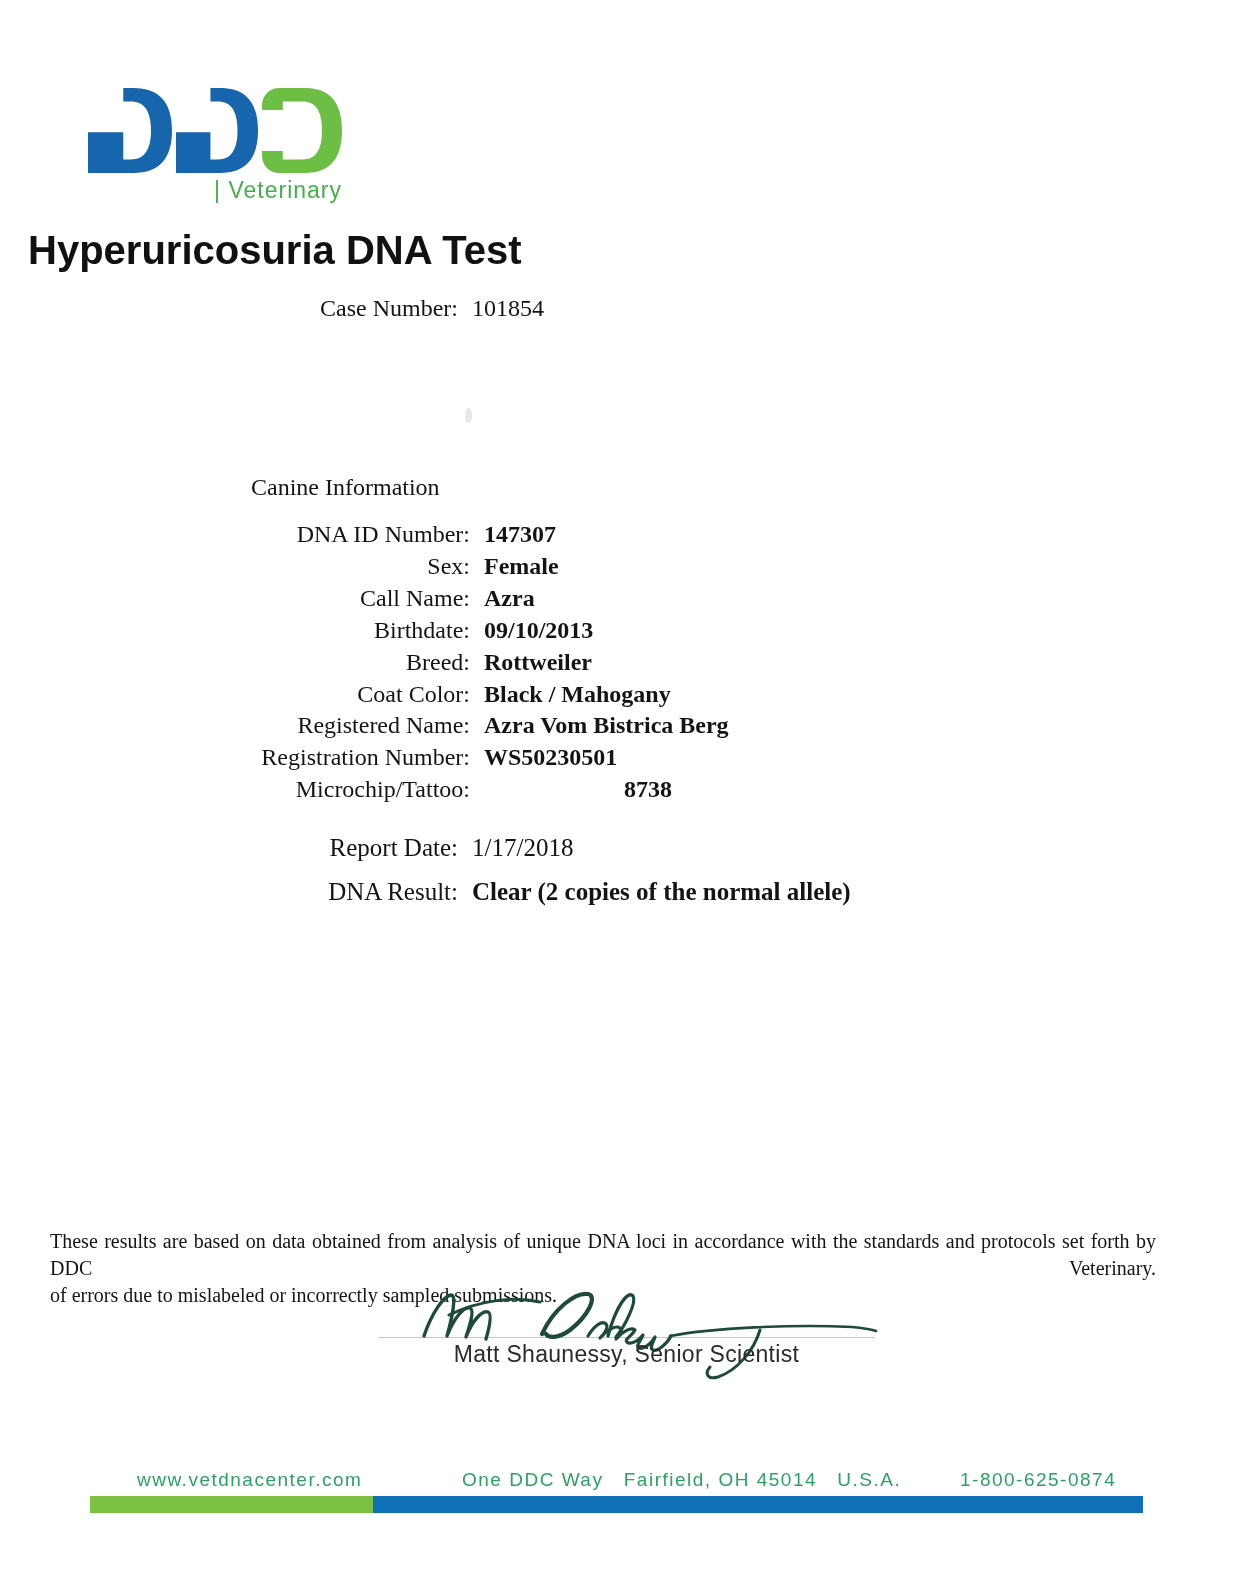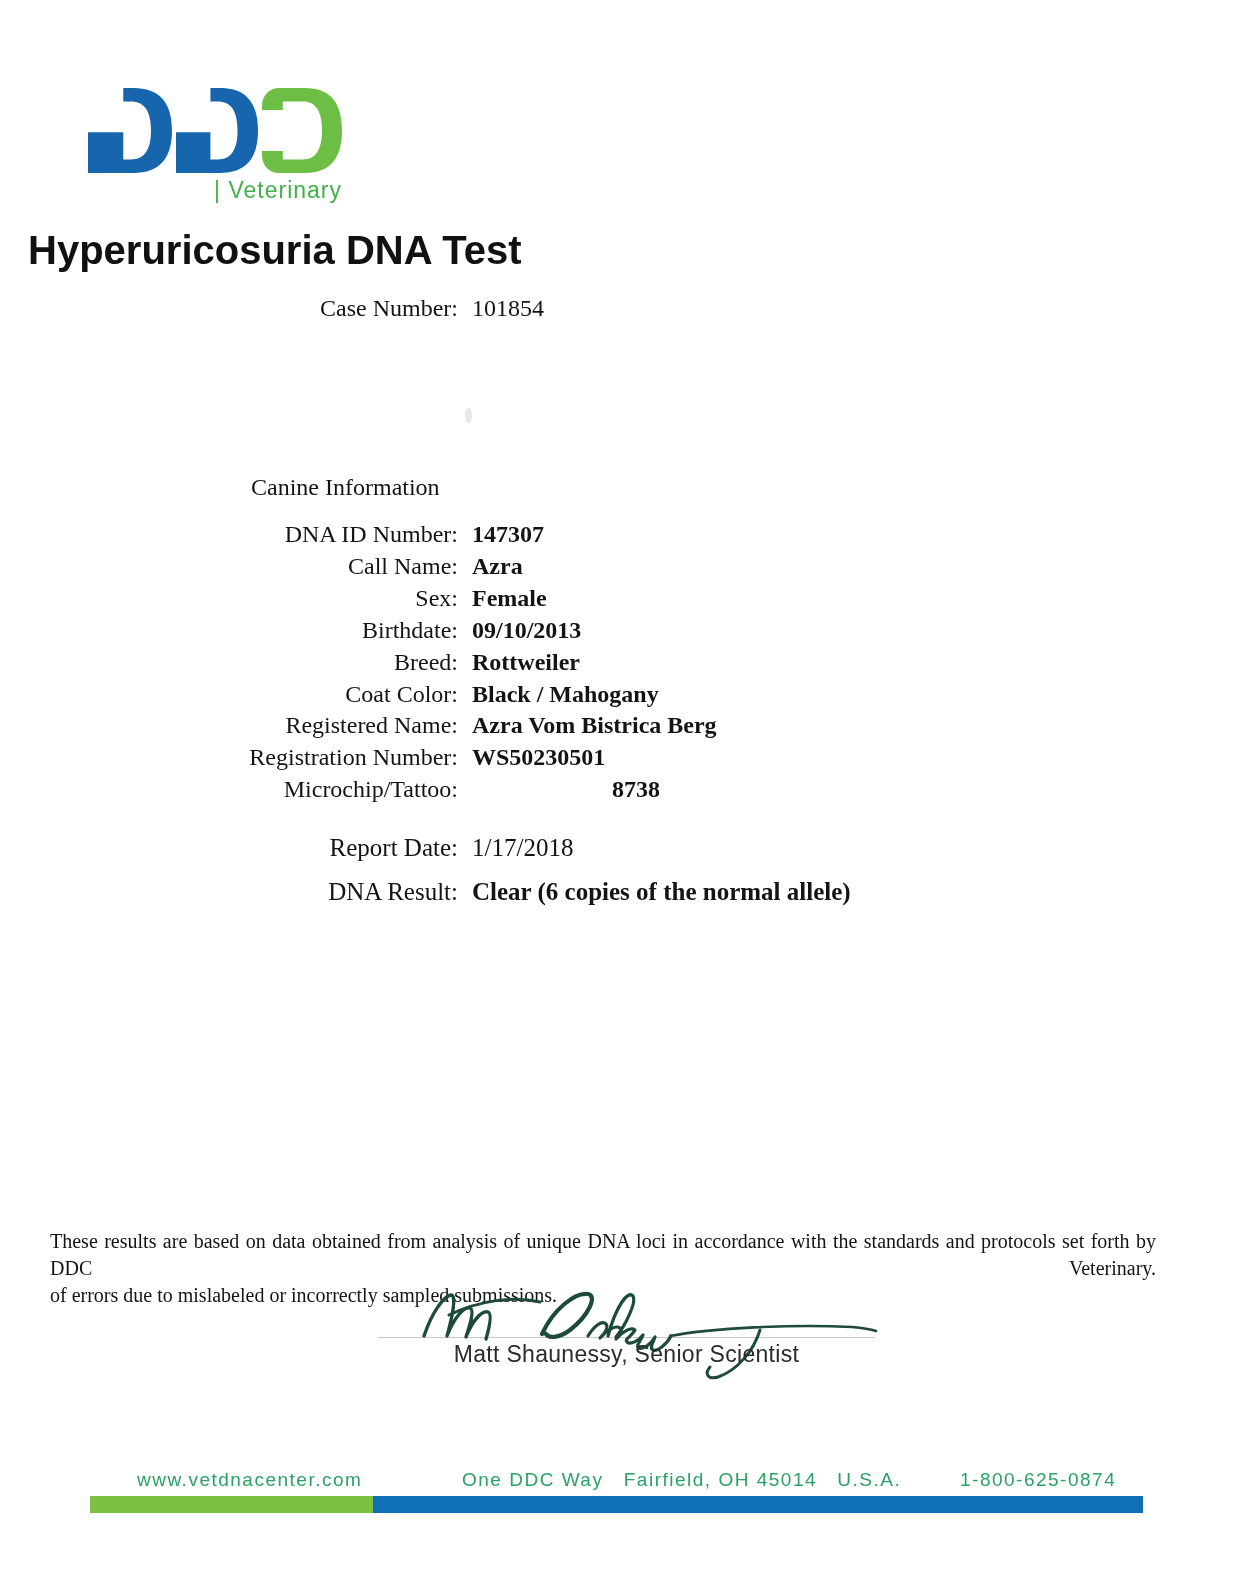--- a/index.html
+++ b/index.html
@@ -22,21 +22,21 @@
     position:absolute;top:228px;left:0;width:1220px;text-align:left;
     font-family:"Liberation Sans",sans-serif;font-weight:700;font-size:40px;color:#111;padding-left:28px;
   }
   .case-row{position:absolute;top:295px;left:0;display:flex;font-size:24px;}
   
   .lbl{flex:none;width:458px;text-align:right;}
   .val{margin-left:14px;font-weight:700;white-space:pre;}
   .val.normal{font-weight:400;}
   .val.indent{padding-left:140px;}
   .heading{position:absolute;top:474px;left:251px;font-size:24px;}
-  .fields{position:absolute;top:519px;left:0;width:1078px;}
+  .fields{position:absolute;top:519px;left:12px;width:1078px;}
   .fields .info-row{display:flex;font-size:24px;line-height:31.9px;}
   .report{position:absolute;top:826px;left:0;width:1234px;}
   .report .info-row{display:flex;font-size:25px;line-height:44px;}
   
   .disclaimer{position:absolute;top:1228px;left:50px;width:1106px;font-size:20px;line-height:27px;}
   .disclaimer .jline{text-align:justify;text-align-last:justify;}
   .disclaimer .lline{text-align:left;}
   
   .sig-line{position:absolute;left:378px;top:1337px;width:497px;height:1px;background:#c6c6c6;}
   .sig-svg{position:absolute;left:392px;top:1284px;width:500px;height:100px;overflow:visible;}
@@ -88,26 +88,26 @@
   <div class="artifact"></div>
 
   <div class="heading">Canine Information</div>
 
   <div class="fields">
     <div class="info-row">
       <span class="lbl">DNA ID Number:</span>
       <span class="val">147307</span>
     </div>
     <div class="info-row">
+      <span class="lbl">Sex:</span>
+      <span class="val">Female</span>
+    </div>
+    <div class="info-row">
       <span class="lbl">Call Name:</span>
       <span class="val">Azra</span>
-    </div>
-    <div class="info-row">
-      <span class="lbl">Sex:</span>
-      <span class="val">Female</span>
     </div>
     <div class="info-row">
       <span class="lbl">Birthdate:</span>
       <span class="val">09/10/2013</span>
     </div>
     <div class="info-row">
       <span class="lbl">Breed:</span>
       <span class="val">Rottweiler</span>
     </div>
     <div class="info-row">
@@ -128,21 +128,21 @@
     </div>
   </div>
 
   <div class="report">
     <div class="info-row">
       <span class="lbl">Report Date:</span>
       <span class="val normal">1/17/2018</span>
     </div>
     <div class="info-row">
       <span class="lbl">DNA Result:</span>
-      <span class="val">Clear (6 copies of the normal allele)</span>
+      <span class="val">Clear (2 copies of the normal allele)</span>
     </div>
   </div>
 
   <div class="disclaimer">
     <div class="jline">These results are based on data obtained from analysis of unique DNA loci in accordance with the standards and protocols set forth by DDC Veterinary.</div>
     <div class="lline">of errors due to mislabeled or incorrectly sampled submissions.</div>
   </div>
 
   <div class="sig-line"></div>
   <svg class="sig-svg" viewBox="0 0 500 100" fill="none" stroke-linecap="round" stroke-linejoin="round">

